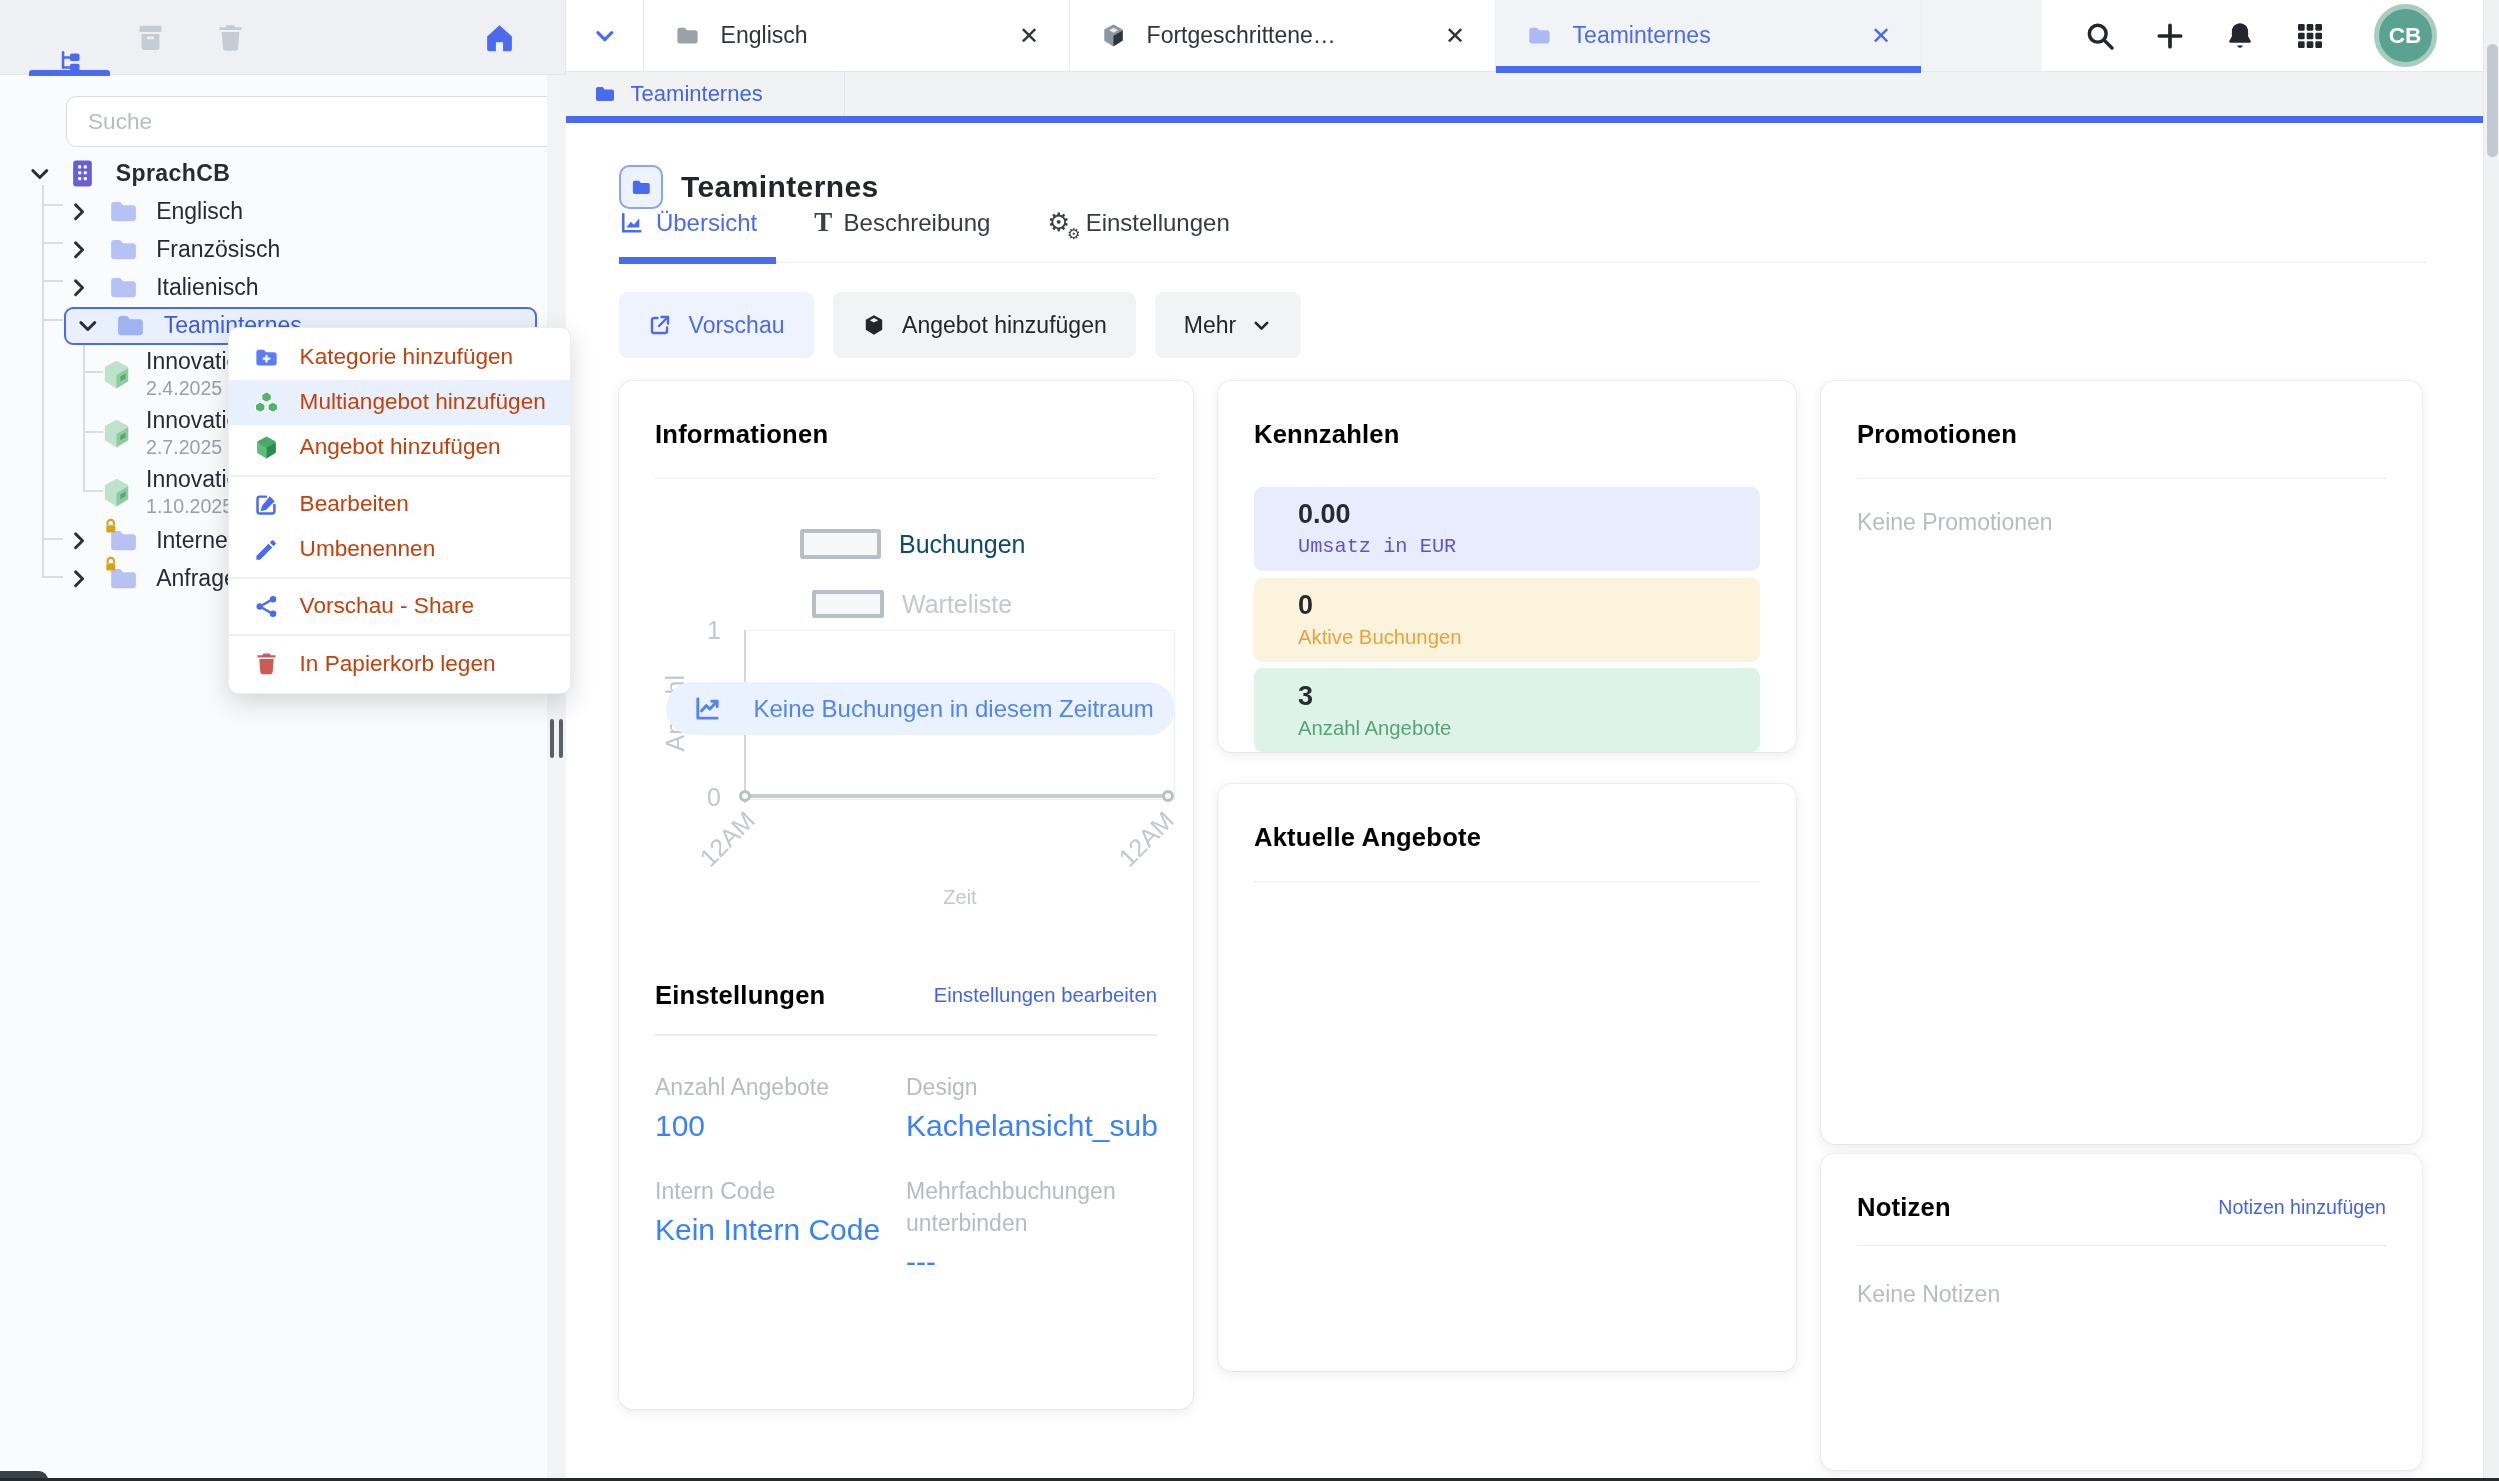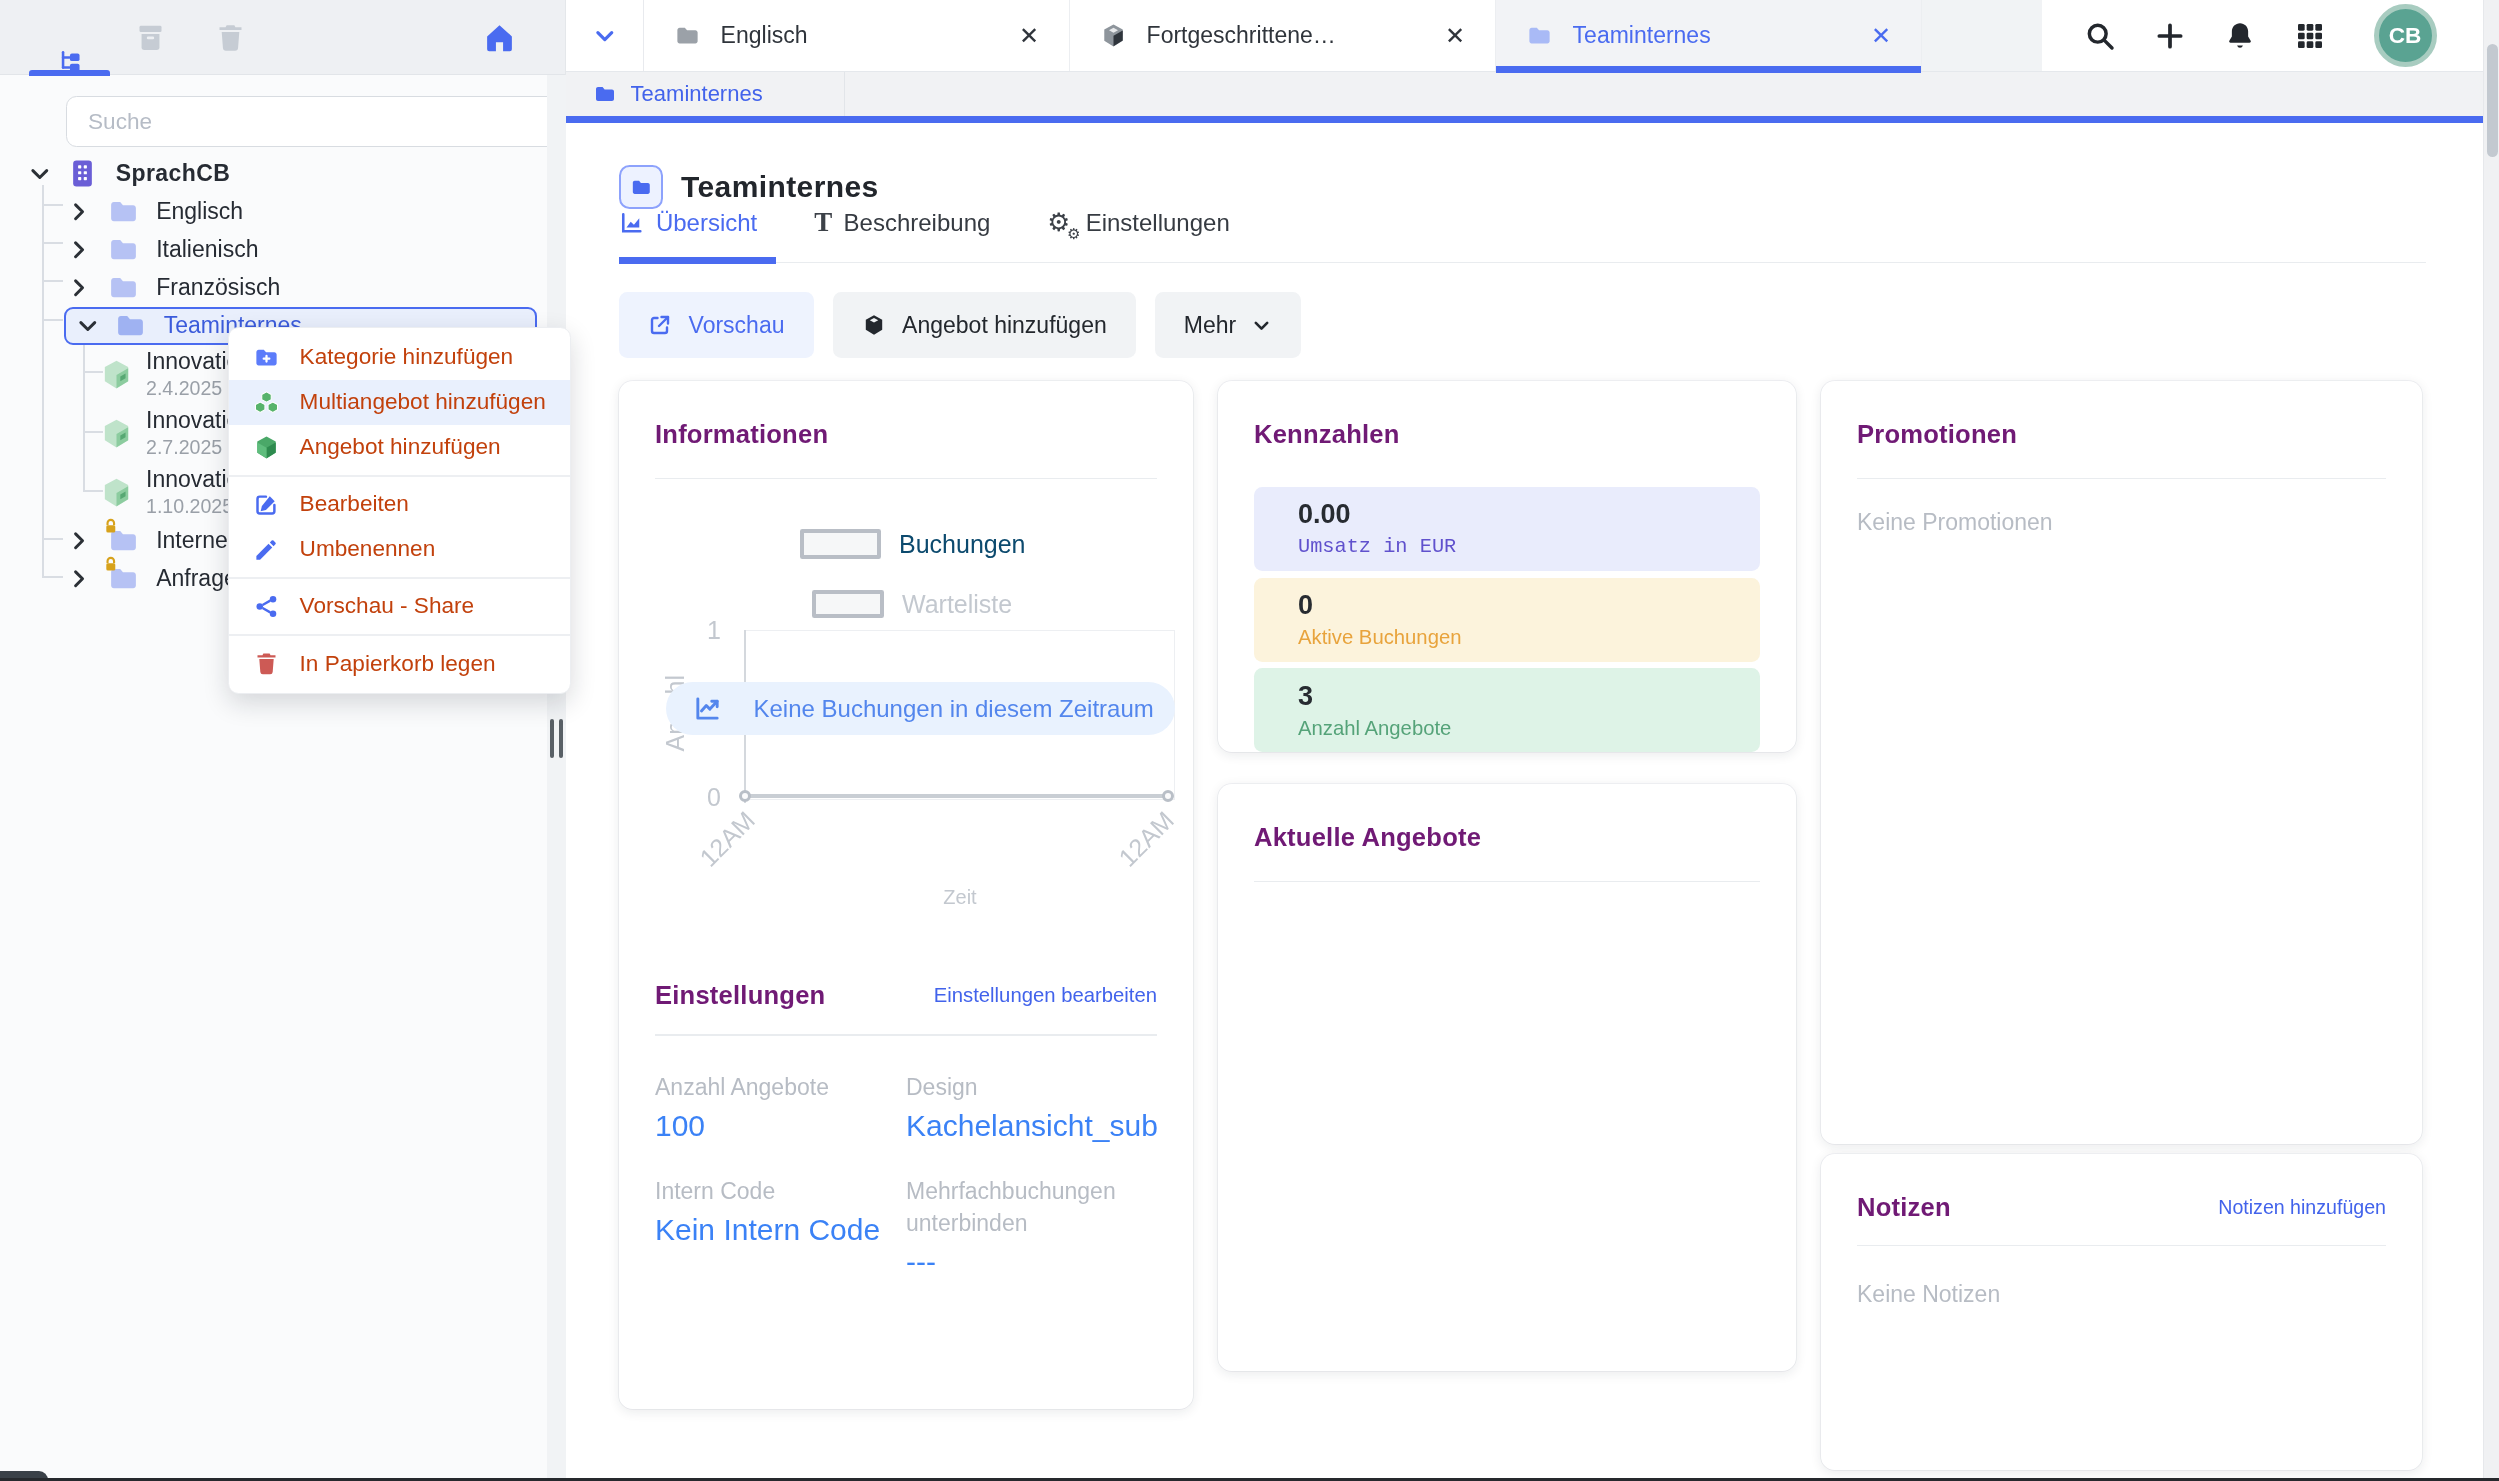--- a/index.html
+++ b/index.html
@@ -99,21 +99,21 @@
 
   .btnrow { display:flex; gap:19px; margin-top:29px; align-items:center; }
   .btn { height:66px; border:none; border-radius:8.3px; font-size:23px; display:inline-flex; align-items:center; padding:0 29px; font-family:"Liberation Sans",sans-serif; cursor:default; }
   .btn .ico { width:24px; height:24px; margin-right:16.6px; }
   .btn.primary-ghost { background:#eef3fe; color:#4a6bf0; }
   .btn.gray { background:#f1f3f5; color:#23272d; }
   .btn.gray .chevd { width:21px; height:21px; margin-left:15px; color:#23272d; }
 
   .cards { display:flex; gap:25px; margin-top:22.6px; align-items:flex-start; }
   .card { background:#ffffff; border-radius:13.6px; box-shadow:0 2.3px 12px rgba(25,30,40,.09), 0 0 0 0.8px #f0f1f4; padding:39px 36px 0 36px; }
-  .card h3 { font-size:25.6px; color:#701a75; font-weight:bold; letter-spacing:0.2px; }
+  .card h3 { font-size:25.6px; color:#000000; font-weight:bold; letter-spacing:0.2px; }
   .card .divider { height:1.5px; background:#e9ecef; margin-top:29px; }
   .col { display:flex; flex-direction:column; }
   .col1 { width:574px; }
   .col2 { width:578px; gap:32px; }
   .col3 { width:601px; gap:10.5px; }
   .card.info { height:1028px; }
   .card.kpi { height:371px; }
   .card.offers { height:587px; }
   .card.promos { height:763px; }
   .card.notes { height:316px; }
@@ -263,35 +263,35 @@
         <span class="chev">
             <svg viewBox="0 0 24 24" fill="none" stroke="currentColor" stroke-width="2.8" stroke-linecap="round" stroke-linejoin="round">
               <path d="M9 5.5 15.5 12 9 18.5"></path>
             </svg>
           </span>
         <span class="fico ico">
             <svg viewBox="0 0 24 24" fill="currentColor">
               <path d="M3 7c0-1.1.9-2 2-2h4.6l2 2.4H19c1.1 0 2 .9 2 2V17c0 1.1-.9 2-2 2H5c-1.1 0-2-.9-2-2z"></path>
             </svg>
           </span>
-        <span class="lbl">Italienisch</span>
+        <span class="lbl">Französisch</span>
       </div>
 
       <div class="trow folder">
         <span class="chev">
             <svg viewBox="0 0 24 24" fill="none" stroke="currentColor" stroke-width="2.8" stroke-linecap="round" stroke-linejoin="round">
               <path d="M9 5.5 15.5 12 9 18.5"></path>
             </svg>
           </span>
         <span class="fico ico">
             <svg viewBox="0 0 24 24" fill="currentColor">
               <path d="M3 7c0-1.1.9-2 2-2h4.6l2 2.4H19c1.1 0 2 .9 2 2V17c0 1.1-.9 2-2 2H5c-1.1 0-2-.9-2-2z"></path>
             </svg>
           </span>
-        <span class="lbl">Französisch</span>
+        <span class="lbl">Italienisch</span>
       </div>
 
       <div class="trow">
         <div class="sel-pill">
           <span class="chev">
               <svg viewBox="0 0 24 24" fill="none" stroke="currentColor" stroke-width="2.8" stroke-linecap="round" stroke-linejoin="round">
                 <path d="M5.5 9 12 15.5 18.5 9"></path>
               </svg>
             </span>
           <span class="fico ico">

